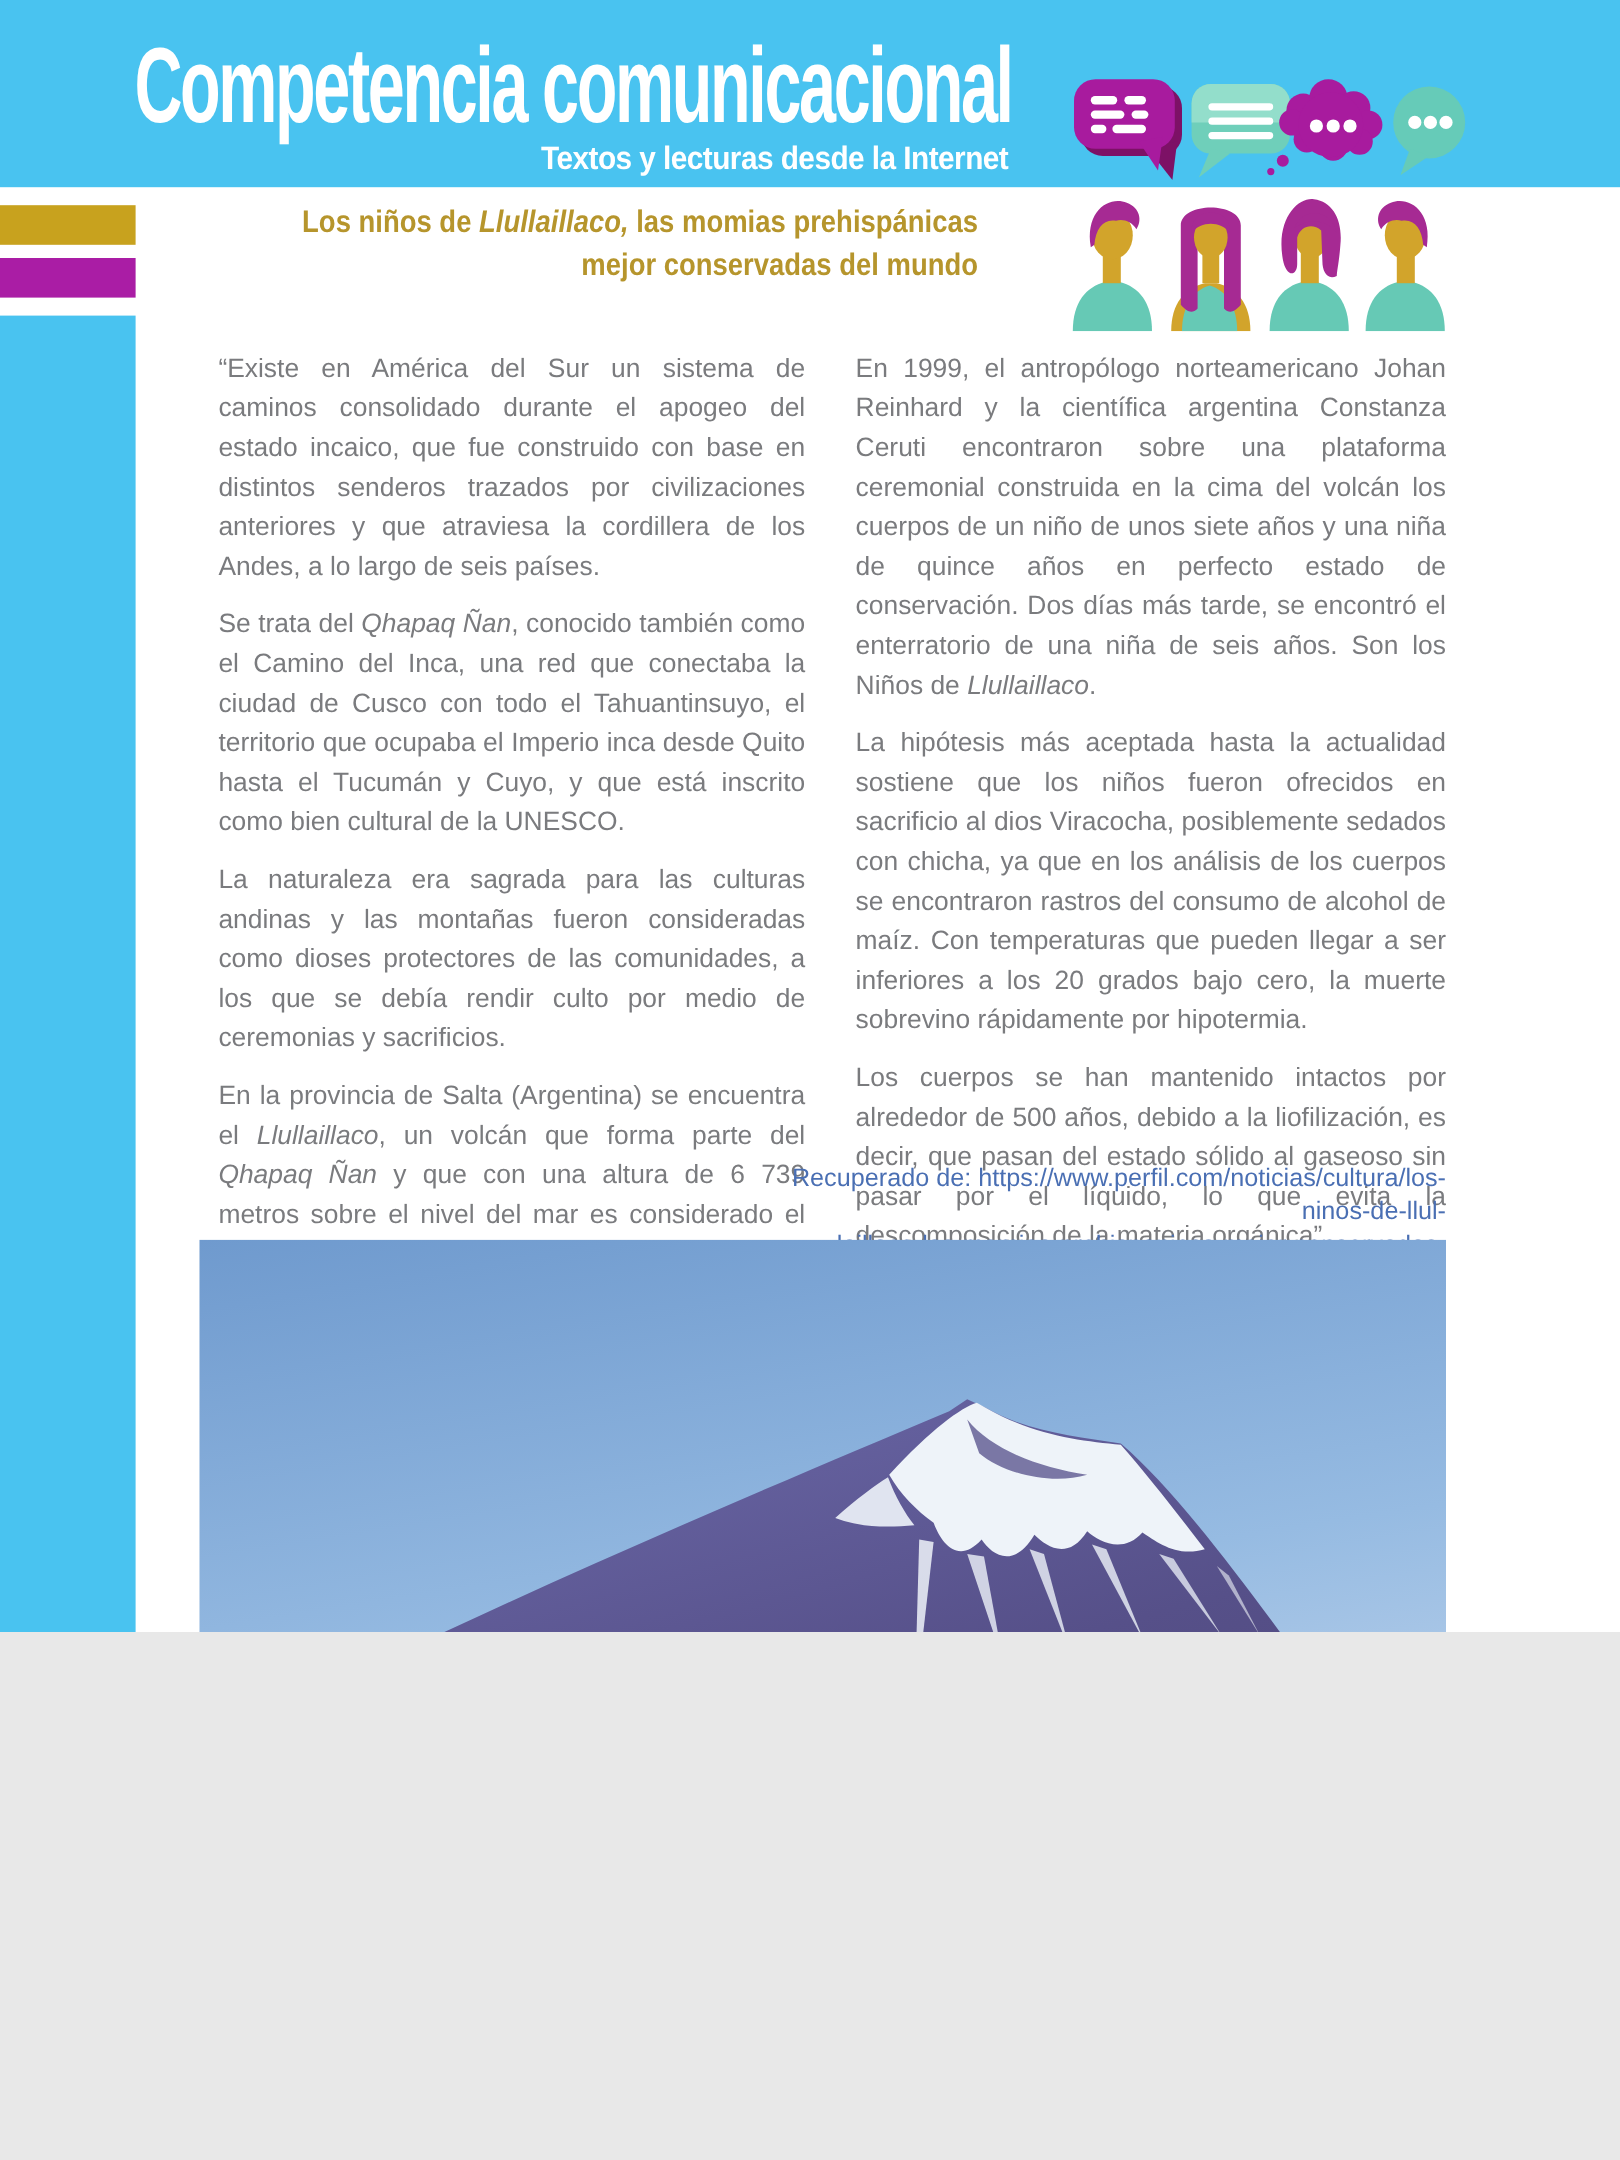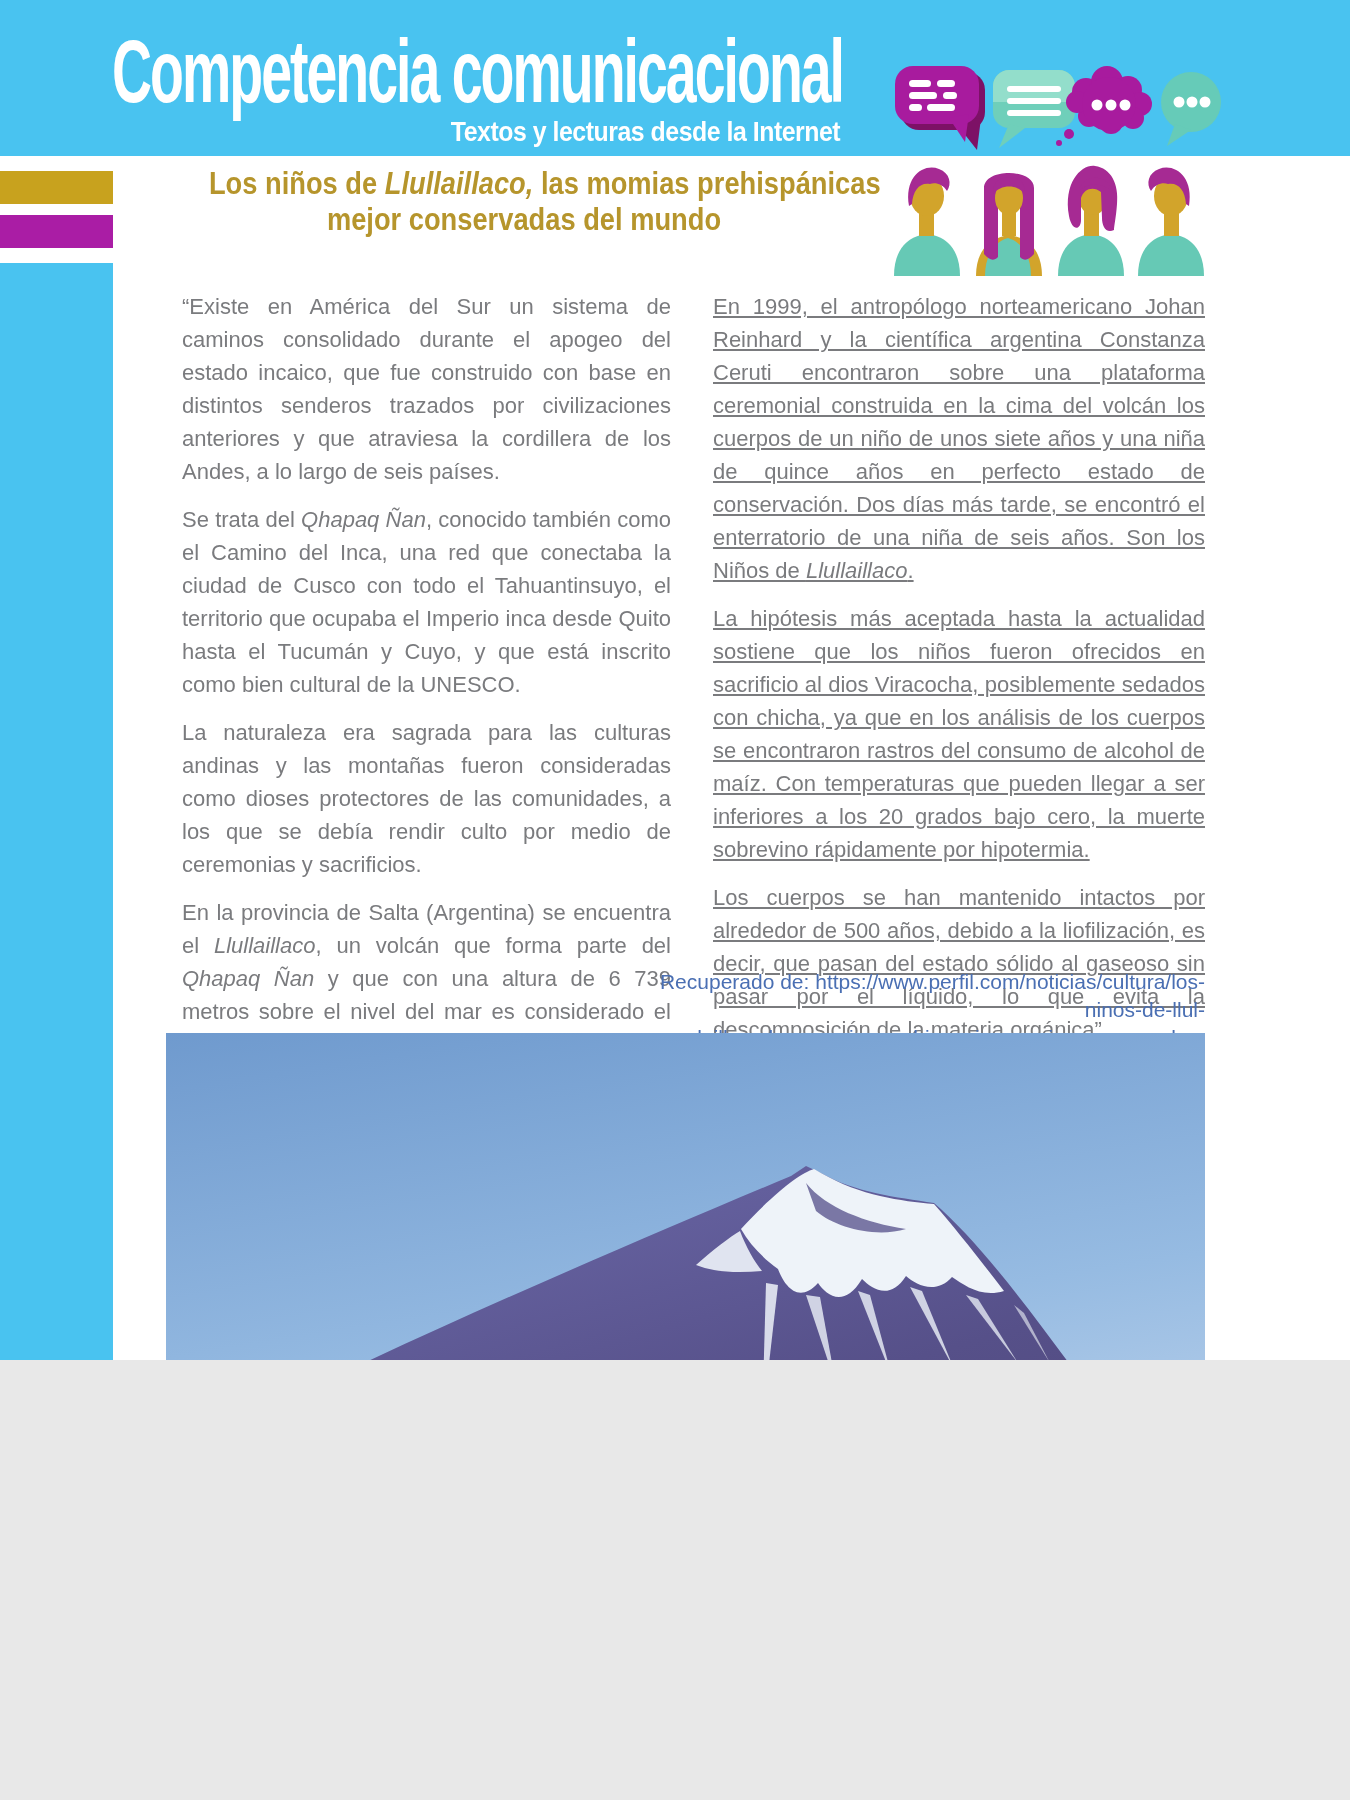--- a/index.html
+++ b/index.html
@@ -24,32 +24,32 @@
   .bubbles-svg { position:absolute; left:893px; top:62px; }
   
   .bar { position:absolute; left:0; width:113px; height:33px; }
   .gold-bar { top:171px; background:#c8a21e; }
   .magenta-bar { top:215px; background:#aa1da5; }
   .blue-sidebar { position:absolute; left:0; top:263px; width:113px; height:1424px; background:#49c3f0; }
   
   .avatars-svg { position:absolute; left:890px; top:156px; }
   
   .art-title {
-    position:absolute; left:166px; top:166px; width:716px; text-align:center;
-    color:#b6952c; font-weight:bold; font-size:31px; line-height:36px;
+    position:absolute; left:142px; top:166px; width:716px; text-align:right;
+    color:#b6952c; font-weight:bold; font-size:26px; line-height:36px;
   }
   .art-title .tl { white-space:nowrap; transform:scaleX(0.88); transform-origin:50% 50%; }
   .art-title i { font-style:italic; }
   
   .col {
     position:absolute; top:290px; color:#7a7b7e; font-size:22px; line-height:33px;
     text-align:justify;
   }
   .col.left  { left:166px; width:505px; }
-  .col.right { left:697px; width:508px;text-decoration:underline; }
+  .col.right { left:697px; width:508px; }
   .col p { margin:0 0 15px 16px; }
   .col i { font-style:italic; }
   
   .citation {
     position:absolute; left:640px; top:968px; width:565px; text-align:right;
     color:#4a6fb3; font-size:21px; line-height:28px;
   }
   
   .photo { position:absolute; left:166px; top:1033px; width:1039px; height:658px; overflow:hidden; }
   .photo svg { display:block; }

